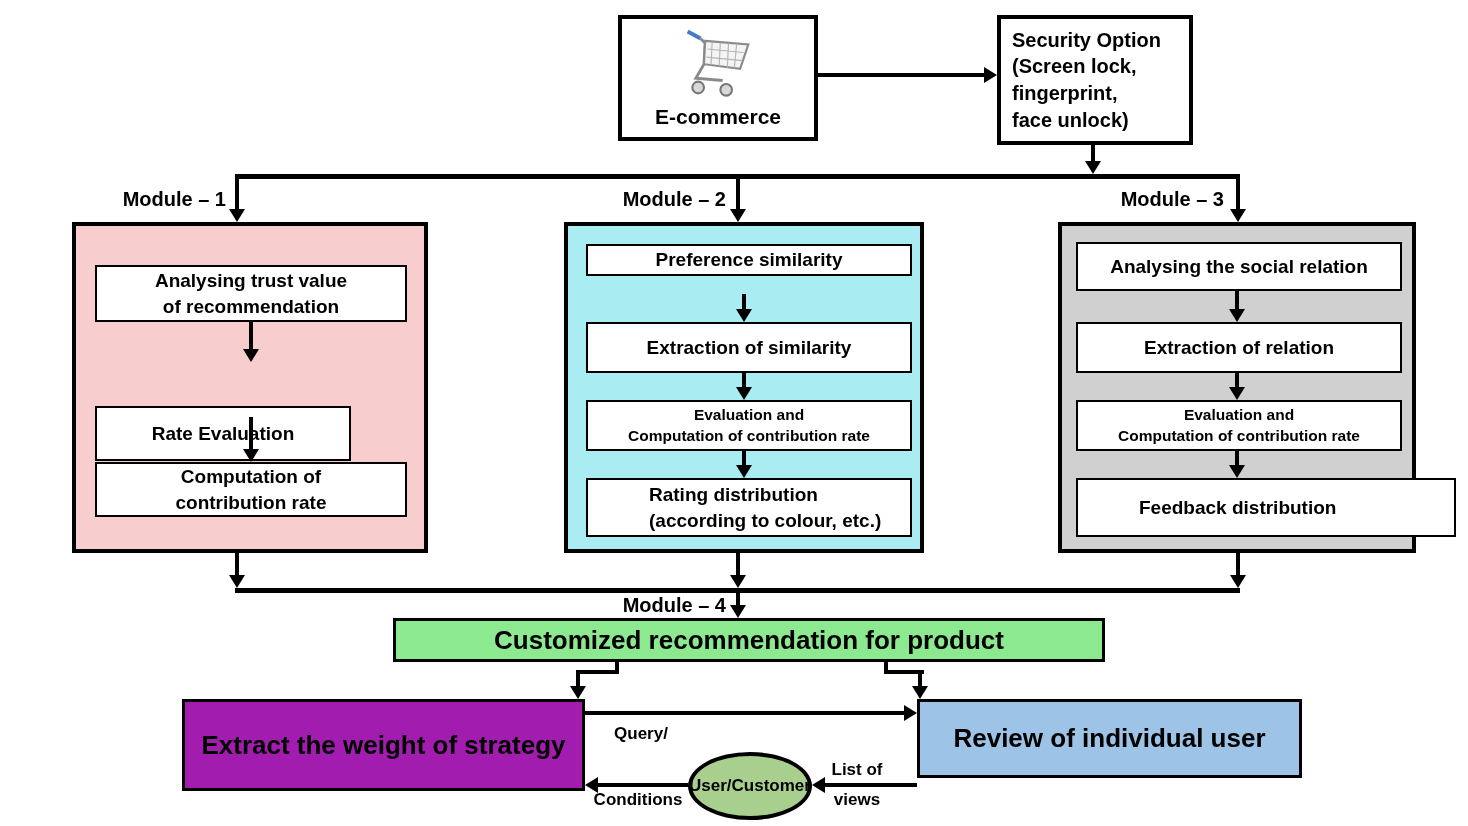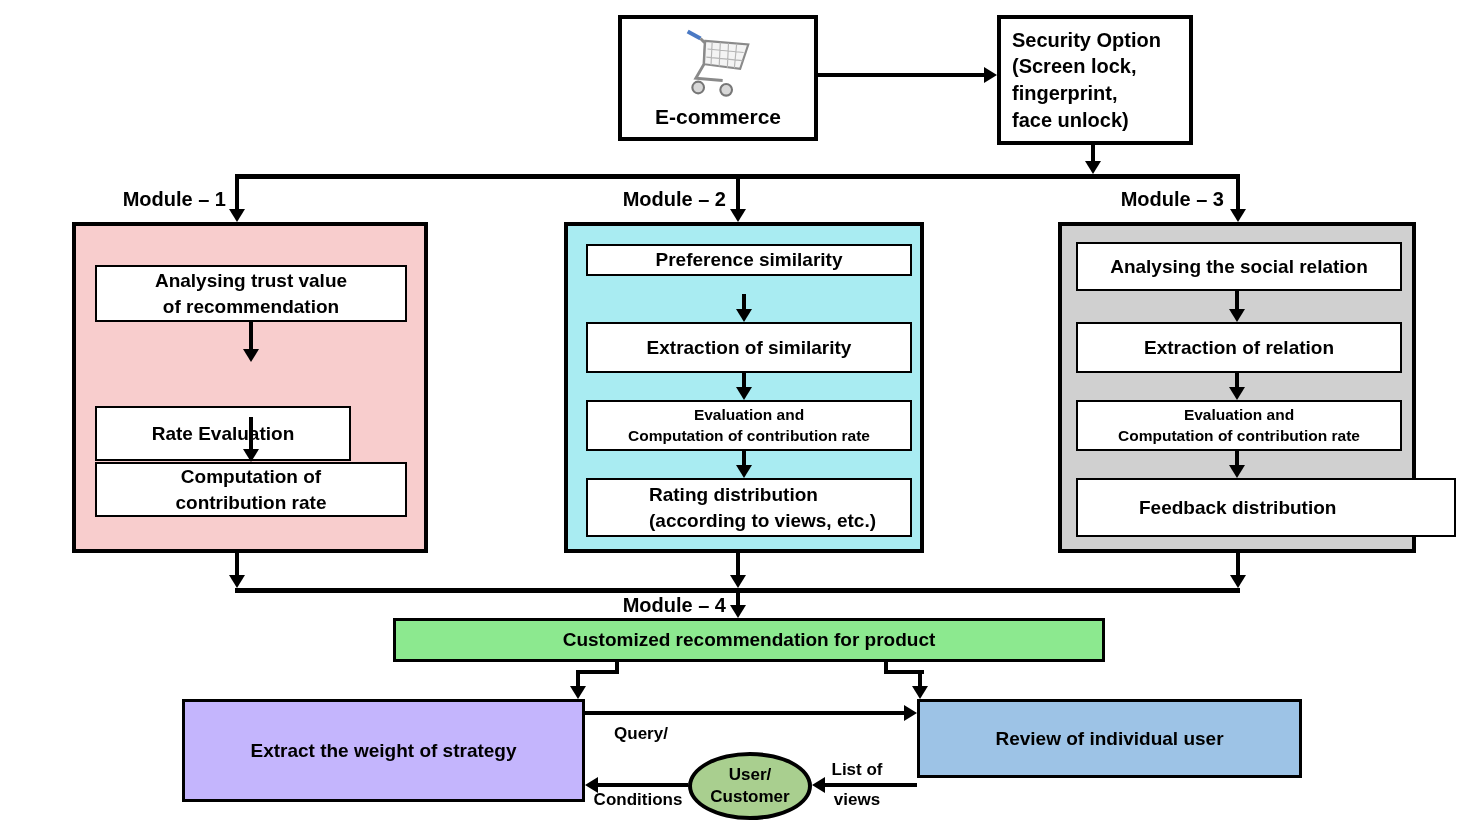--- a/index.html
+++ b/index.html
@@ -23,23 +23,23 @@
   
   .hl{position:absolute;background:#000;height:4px;}
   .hl.thick{height:5px;}
   .vl{position:absolute;background:#000;width:4px;}
   .ah-d{position:absolute;width:0;height:0;border-left:8px solid transparent;
         border-right:8px solid transparent;border-top:13px solid #000;}
   .ah-r{position:absolute;width:0;height:0;border-top:8px solid transparent;
         border-bottom:8px solid transparent;border-left:13px solid #000;}
   .ah-l{position:absolute;width:0;height:0;border-top:8px solid transparent;
         border-bottom:8px solid transparent;border-right:13px solid #000;}
-  .bigtext{font-size:19px;}
+  .bigtext{font-size:26px;}
   .ellipse{position:absolute;box-sizing:border-box;border:4px solid #000;border-radius:50%;
-        display:flex;flex-direction:column;align-items:center;justify-content:center;
+        display:flex;flex-direction:row;align-items:center;justify-content:center;
         font-size:17px;line-height:1.3;text-align:center;}
   .sec-text{align-items:flex-start;text-align:left;padding-left:11px;font-size:20px;line-height:1.33;}
   .ec-label{font-size:21px;margin-top:2px;}
 </style>
 </head>
 <body>
 
 <div class="canvas">
 
   <div class="box" style="left:618px;top:15px;width:200px;height:126px;border-width:4px;">
@@ -108,21 +108,21 @@
   <div class="vl" style="left:742px;top:373px;height:14px;"></div>
   <div class="ah-d" style="left:736px;top:387px;"></div>
   <div class="step small" style="left:586px;top:400px;width:326px;height:51px;">
     <span>Evaluation and</span>
     <span>Computation of contribution rate</span>
   </div>
   <div class="vl" style="left:742px;top:451px;height:14px;"></div>
   <div class="ah-d" style="left:736px;top:465px;"></div>
   <div class="step la" style="left:586px;top:478px;width:326px;height:59px;">
     <span>Rating distribution</span>
-    <span>(according to views, etc.)</span>
+    <span>(according to colour, etc.)</span>
   </div>
 
   <div class="module" style="left: 1058px; top: 222px; width: 358px; height: 331px; background-color: rgb(208, 208, 208);"></div>
   <div class="step" style="left:1076px;top:242px;width:326px;height:49px;">
     <span>Analysing the social relation</span>
   </div>
   <div class="vl" style="left:1235px;top:291px;height:18px;"></div>
   <div class="ah-d" style="left:1229px;top:309px;"></div>
   <div class="step" style="left:1076px;top:322px;width:326px;height:51px;">
     <span>Extraction of relation</span>
@@ -156,21 +156,21 @@
 
   <div class="vl" style="left:615px;top:662px;height:12px;"></div>
   <div class="hl" style="left:576px;top:670px;width:43px;"></div>
   <div class="vl" style="left:576px;top:670px;height:16px;"></div>
   <div class="ah-d" style="left:570px;top:686px;"></div>
   <div class="vl" style="left:884px;top:662px;height:12px;"></div>
   <div class="hl" style="left:884px;top:670px;width:40px;"></div>
   <div class="vl" style="left:918px;top:670px;height:16px;"></div>
   <div class="ah-d" style="left:912px;top:686px;"></div>
 
-  <div class="box bigtext" style="left: 182px; top: 699px; width: 403px; height: 103px; background-color: #c4b5fd;">
+  <div class="box bigtext" style="left: 182px; top: 699px; width: 403px; height: 92px; background-color: #a21caf;">
     <span>Extract the weight of strategy</span>
   </div>
   <div class="box bigtext" style="left: 917px; top: 699px; width: 385px; height: 79px; background-color: rgb(157, 195, 230);">
     <span>Review of individual user</span>
   </div>
 
   <div class="hl" style="left:585px;top:711px;width:319px;"></div>
   <div class="ah-r" style="left:904px;top:705px;"></div>
 
   <div class="ellipse" style="left: 688px; top: 752px; width: 124px; height: 68px; background-color: rgb(169, 207, 143);">

